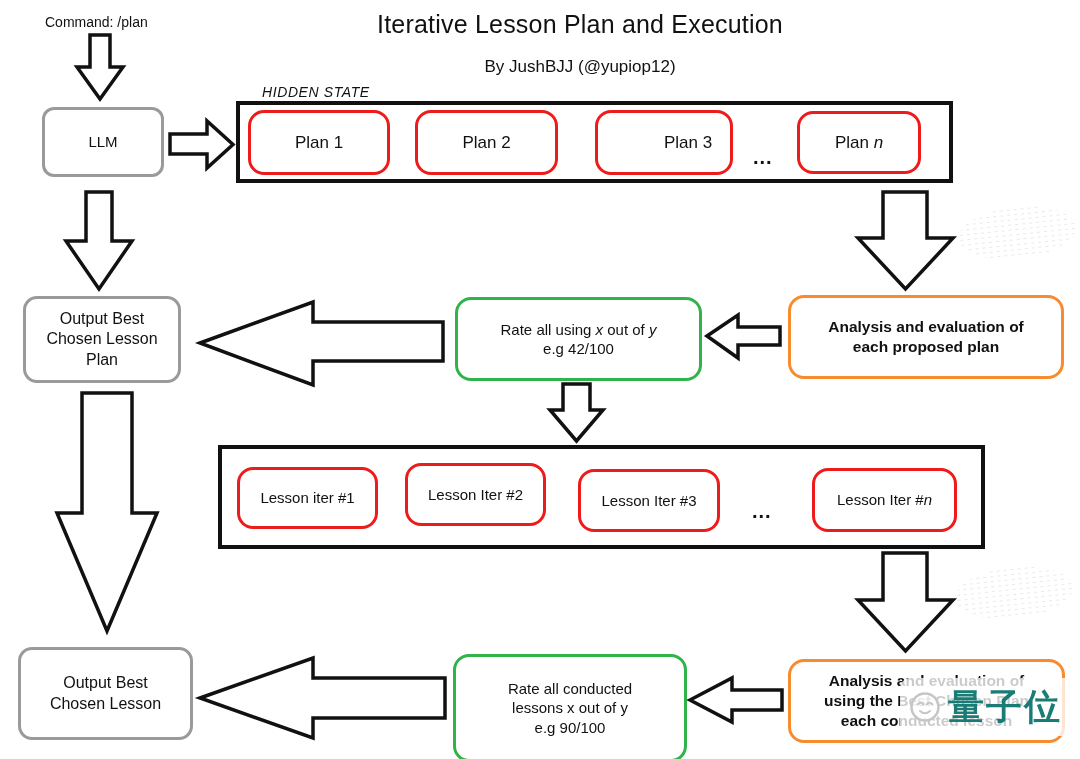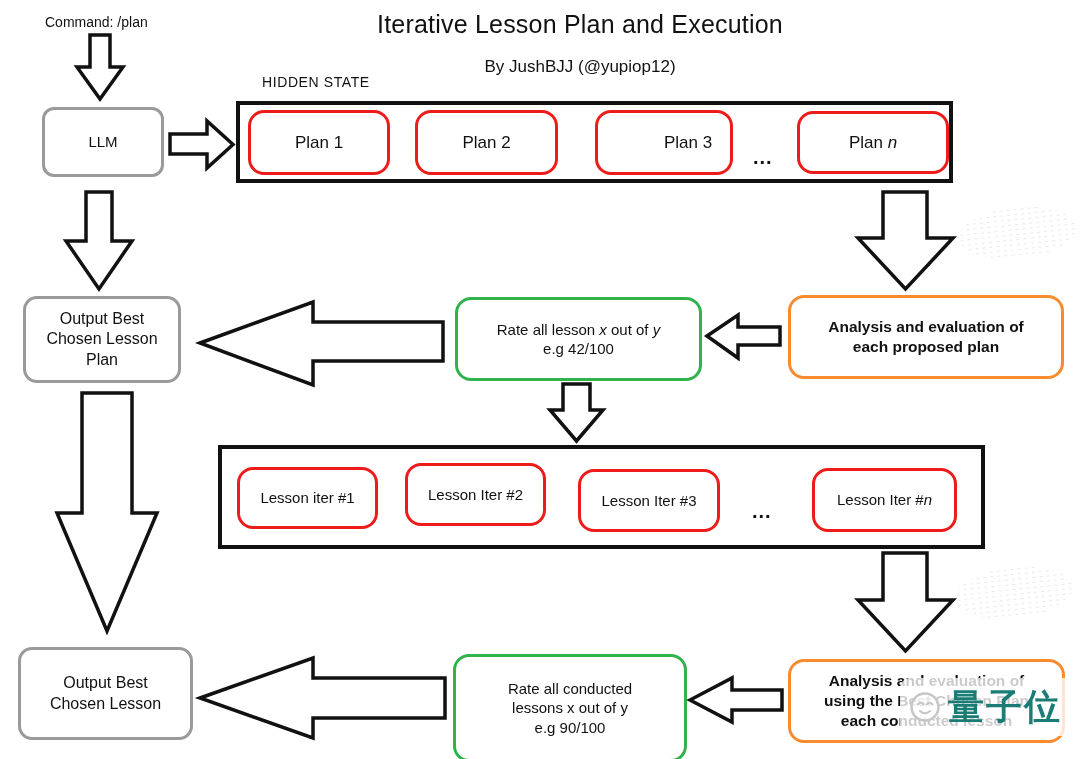--- a/index.html
+++ b/index.html
@@ -57,33 +57,33 @@
   </svg>
 
   <div class="box gray-box" style="left:42px;top:107px;width:122px;height:70px;border-radius:12px;font-size:15px;">
     <div>LLM</div>
   </div>
 
   <svg class="arrow" style="left:170px;top:121px;" width="63" height="47">
     <polygon points="0,13 37,13 37,0 63,23.5 37,47 37,33 0,33"></polygon>
   </svg>
 
-  <div class="abs hs-label" style="left:262px;top:74px;">HIDDEN STATE</div>
+  <div class="abs hs-label" style="left:262px;top:84px;font-style:italic;">HIDDEN STATE</div>
   <div class="hidden-container" style="left:236px;top:101px;width:717px;height:82px;"></div>
   <div class="box red-box" style="left:248px;top:110px;width:142px;height:65px;">
     <div>Plan 1</div>
   </div>
   <div class="box red-box" style="left:415px;top:110px;width:143px;height:65px;">
     <div>Plan 2</div>
   </div>
   <div class="box red-box" style="left:595px;top:110px;width:138px;height:65px;padding-left:48px;">
     <div>Plan 3</div>
   </div>
   <div class="abs dots" style="left:753px;top:146px;">...</div>
-  <div class="box red-box" style="left:797px;top:111px;width:152px;height:63px;">
+  <div class="box red-box" style="left:797px;top:111px;width:124px;height:63px;">
     <div><span>Plan </span><i>n</i></div>
   </div>
 
   <svg class="arrow" style="left:66px;top:192px;" width="66" height="97">
     <polygon points="20,0 46,0 46,49 66,49 33,97 0,49 20,49"></polygon>
   </svg>
 
   <svg class="arrow" style="left:858px;top:192px;" width="95" height="97">
     <polygon points="25,0 69,0 69,46 95,46 47.5,97 0,46 25,46"></polygon>
   </svg>
@@ -94,21 +94,21 @@
     <div>Output Best</div>
     <div>Chosen Lesson</div>
     <div>Plan</div>
   </div>
 
   <svg class="arrow" style="left:200px;top:302px;" width="243" height="83">
     <polygon points="0,41 113,0 113,20 243,20 243,59 113,59 113,83"></polygon>
   </svg>
 
   <div class="box green-box" style="left:455px;top:297px;width:247px;height:84px;">
-    <div><span>Rate all lesson </span><i>x</i><span> out of </span><i>y</i></div>
+    <div><span>Rate all using </span><i>x</i><span> out of </span><i>y</i></div>
     <div>e.g 42/100</div>
   </div>
 
   <svg class="arrow" style="left:707px;top:315px;" width="73" height="43">
     <polygon points="0,21 31,0 31,12 73,12 73,30 31,30 31,43"></polygon>
   </svg>
 
   <div class="box orange-box" style="left:788px;top:295px;width:276px;height:84px;">
     <div>Analysis and evaluation of</div>
     <div>each proposed plan</div>

